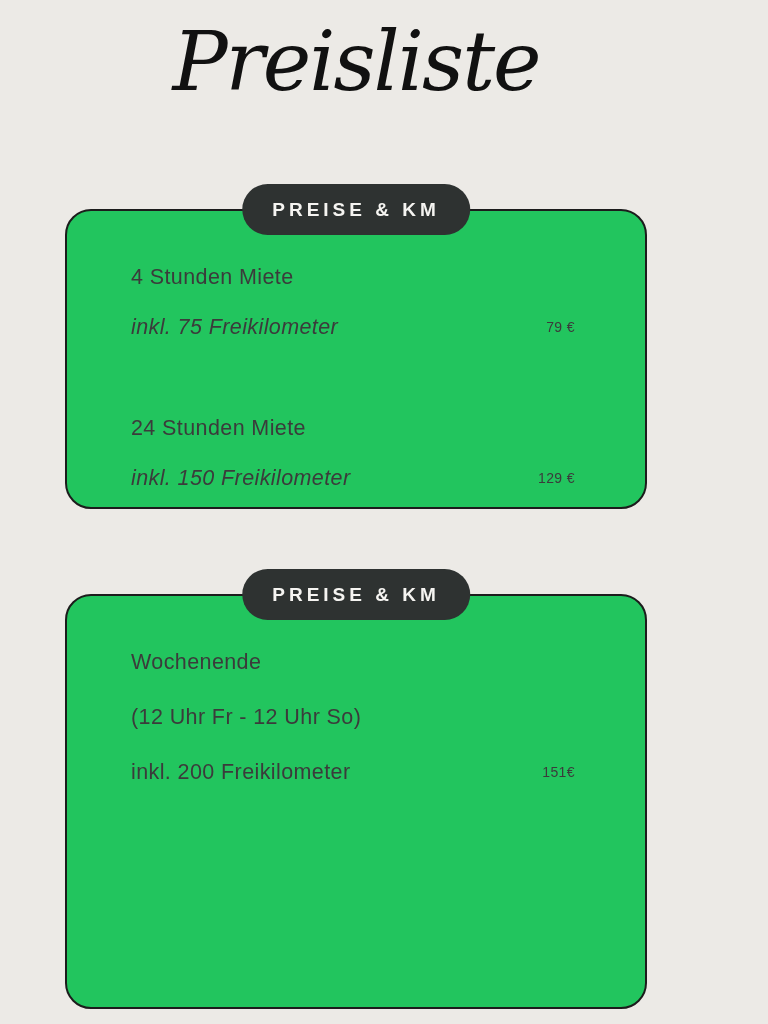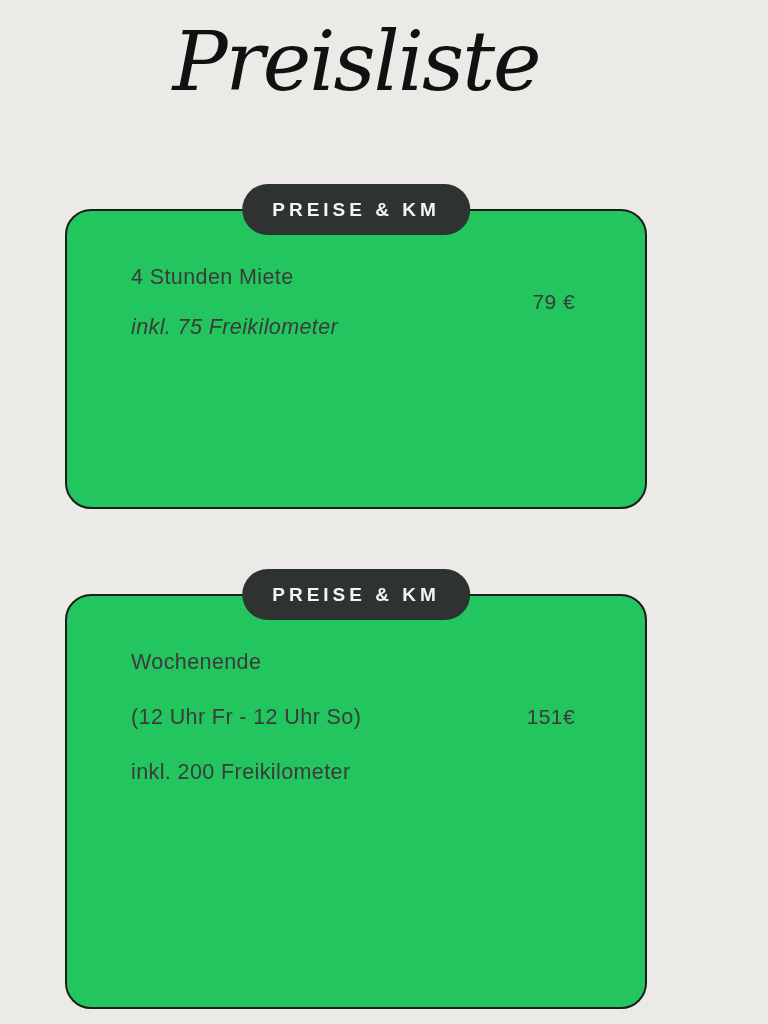--- a/index.html
+++ b/index.html
@@ -65,38 +65,38 @@
     white-space: nowrap;
   }
   .badge span {
     font-size: 19px;
     font-weight: bold;
     letter-spacing: 4px;
     color: #F5F4F1;
   }
   .group {
     display: flex;
-    align-items: center;
+    align-items: flex-end;
   }
   .lines {
     flex: 1;
     min-width: 0;
   }
   .line {
     margin: 0;
     font-size: 21.5px;
     line-height: 28px;
     letter-spacing: 0.4px;
     color: #3B3B3B;
   }
   .card-1 .line + .line { margin-top: 22px; font-style: italic; }
   .card-2 .line + .line { margin-top: 27px; }
   .price {
     margin-left: auto;
-    font-size: 21px;
+    font-size: 14px;
     line-height: 28px;
     letter-spacing: 0.4px;
     color: #3B3B3B;
     white-space: nowrap;
   }
   .price.mid { margin-top: 15px; }
   .card-1 .group-2 { margin-top: 73px; }
   .card-2 .group-2 { margin-top: 85px; }
 </style>
 </head>
@@ -112,20 +112,27 @@
     </div>
 
     <div class="group group-1">
       <div class="lines">
         <p class="line">4 Stunden Miete</p>
         <p class="line">inkl. 75 Freikilometer</p>
       </div>
       <div class="price">79 €</div>
     </div>
 
+    <div class="group group-2">
+      <div class="lines">
+        <p class="line">24 Stunden Miete</p>
+        <p class="line">inkl. 150 Freikilometer</p>
+      </div>
+      <div class="price mid">129 €</div>
+    </div>
   </section>
 
   <section class="card card-2">
     <div class="badge">
       <span>PREISE &amp; KM</span>
     </div>
 
     <div class="group group-1">
       <div class="lines">
         <p class="line">Wochenende</p>

